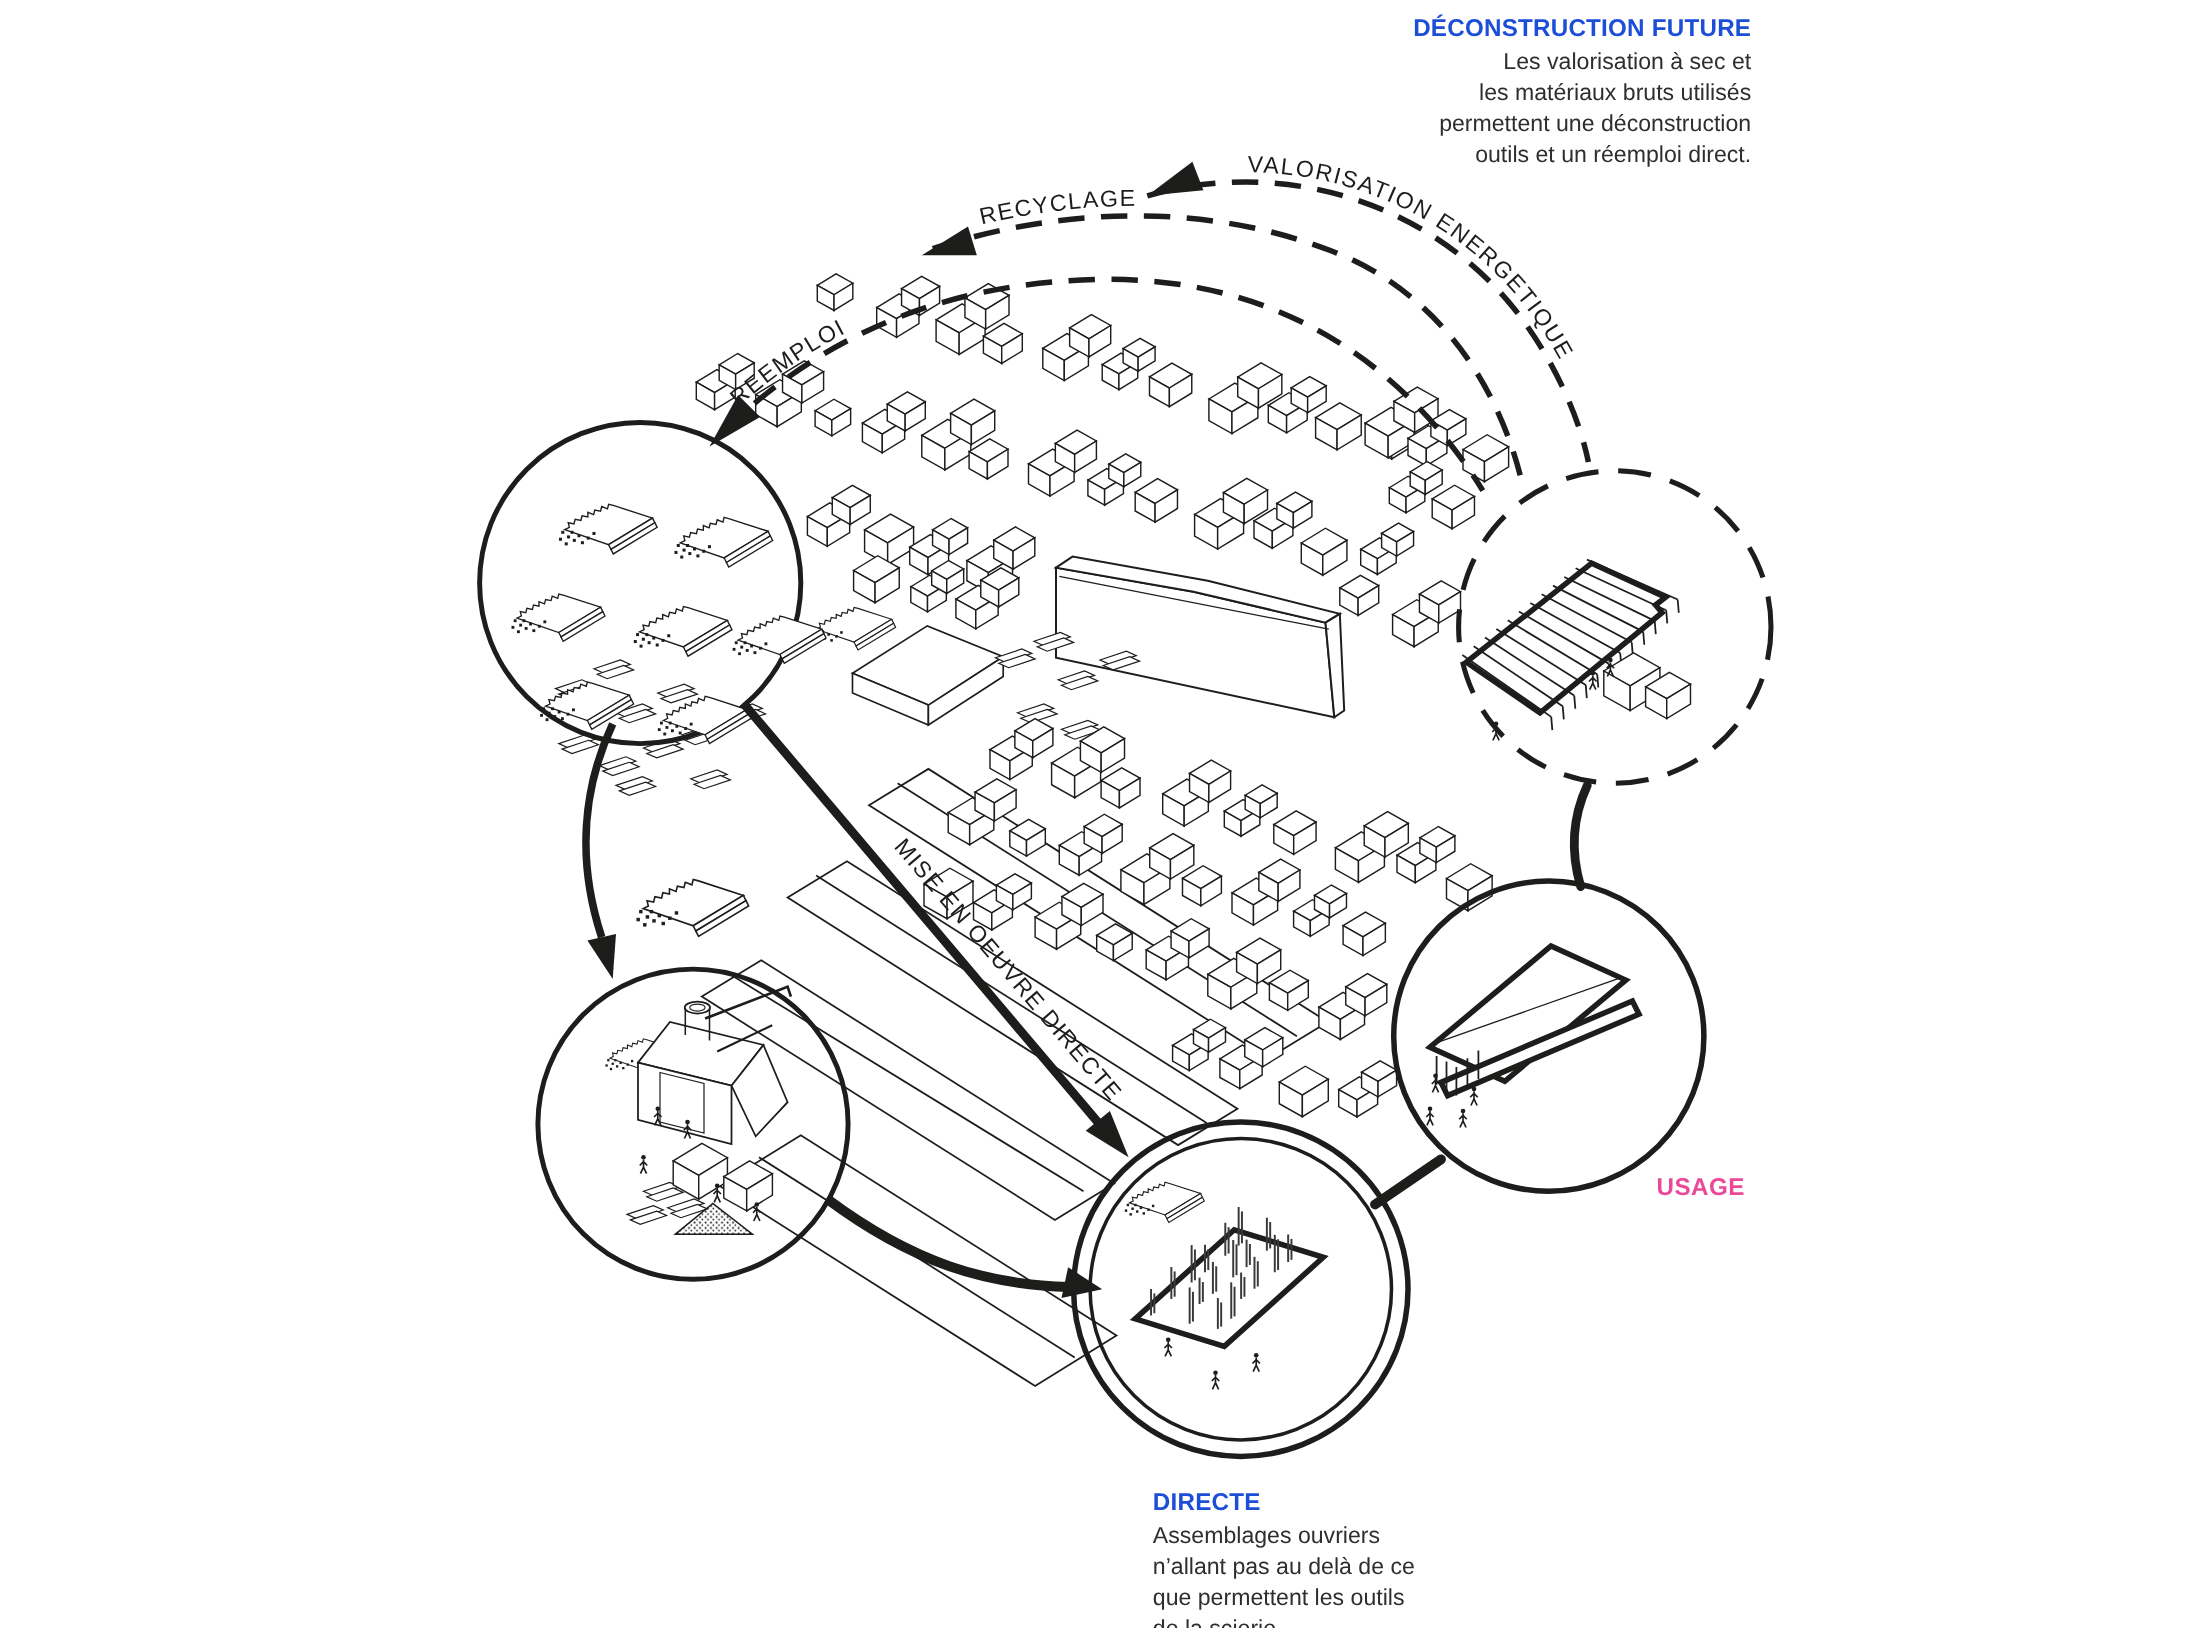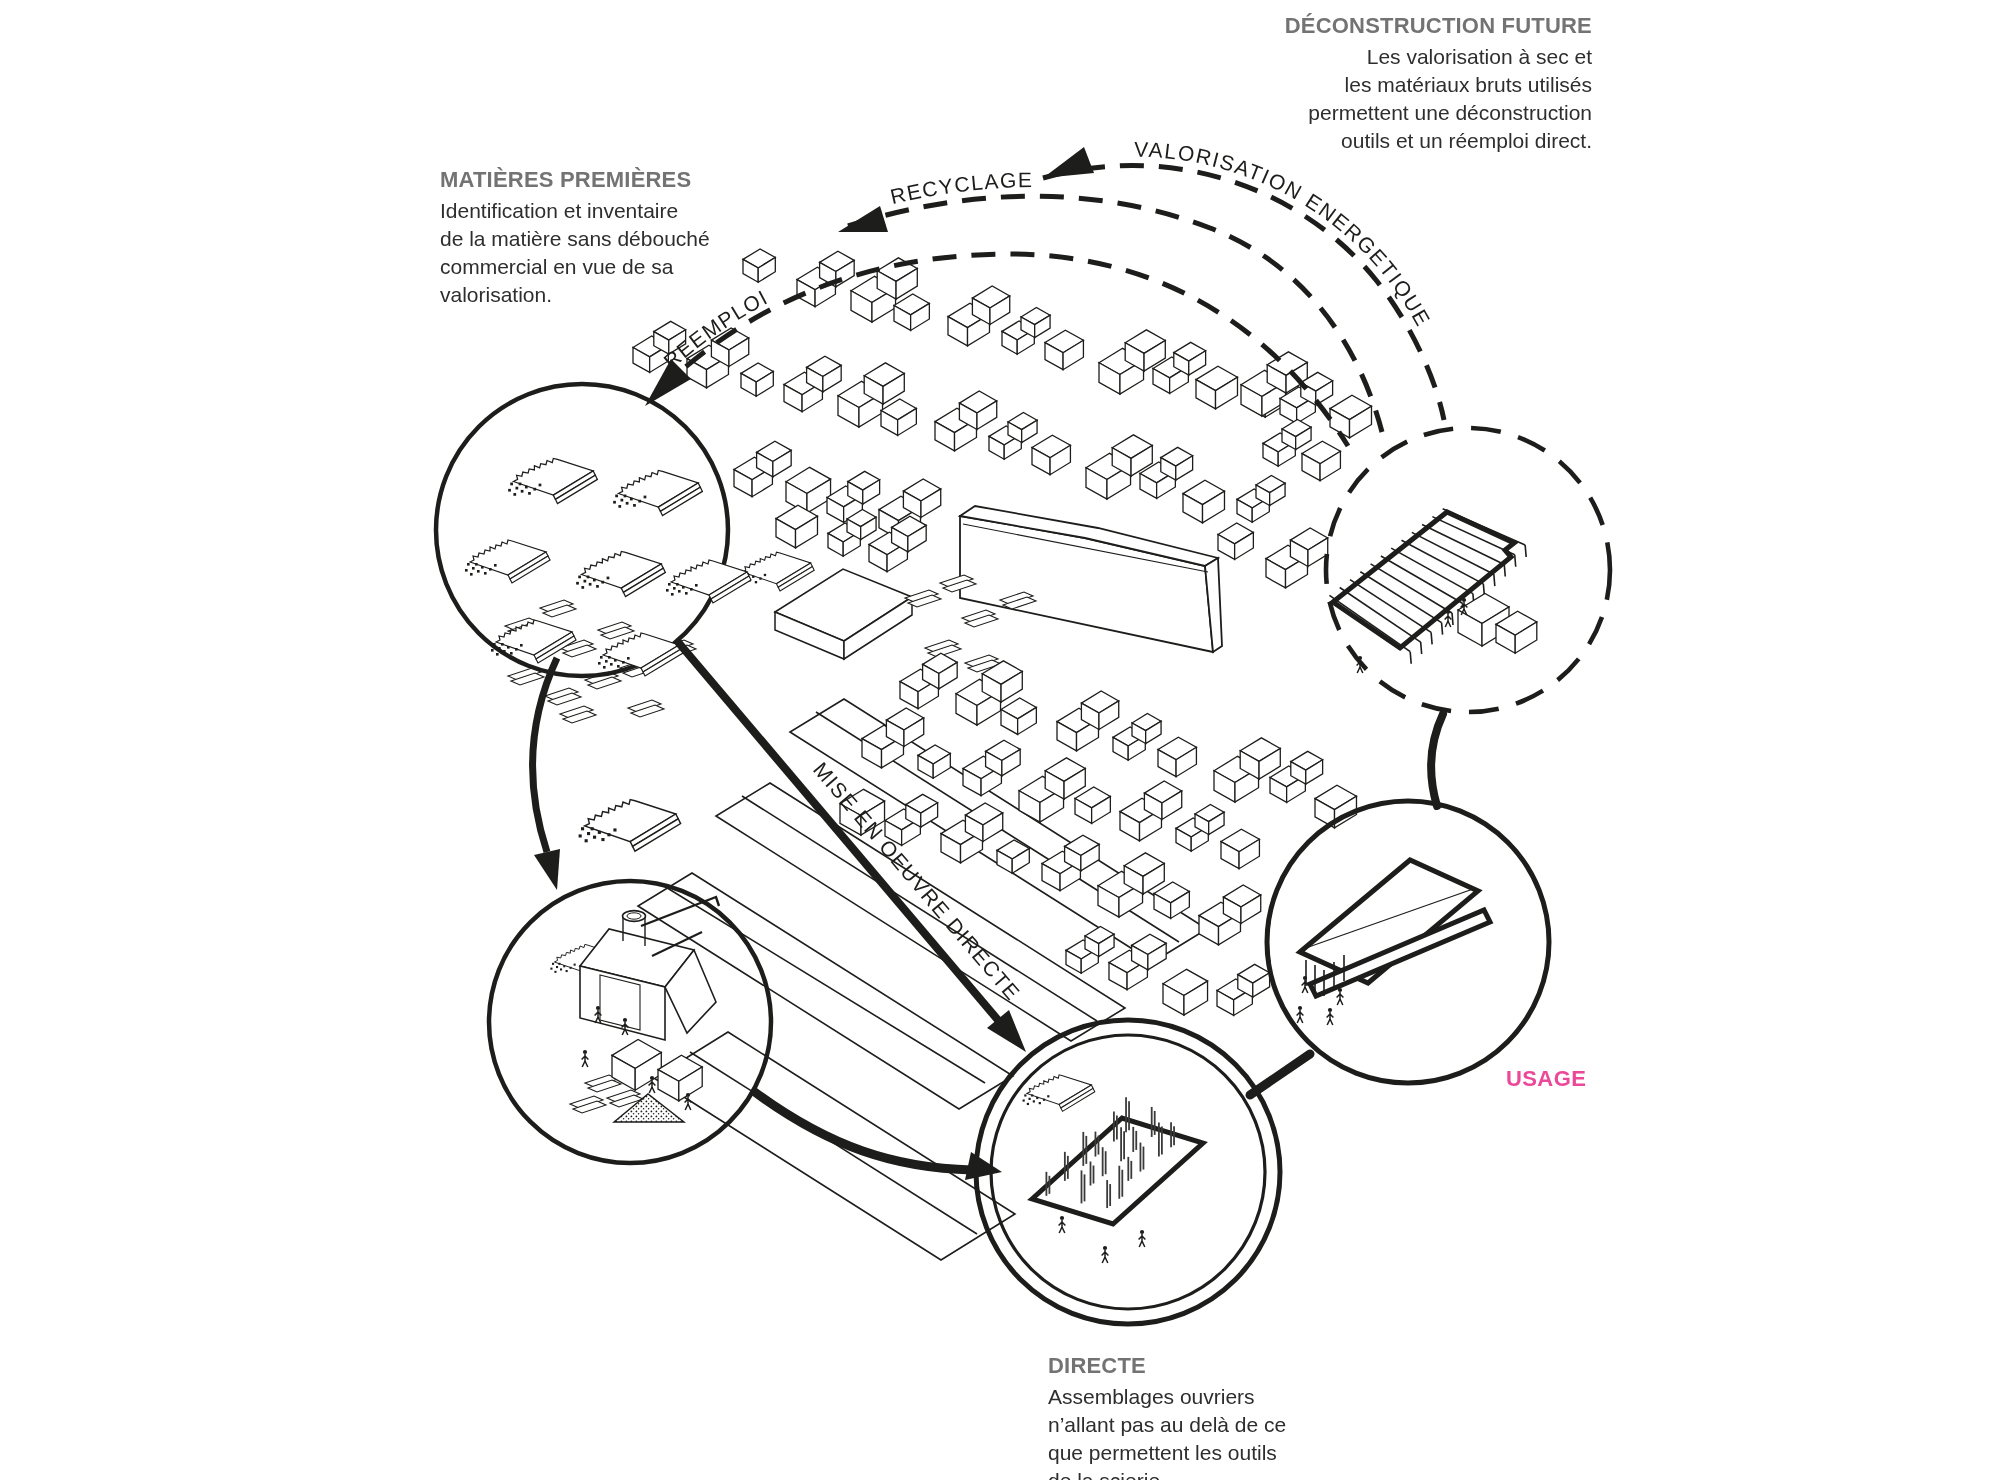--- a/index.html
+++ b/index.html
@@ -1,20 +1,20 @@
 <!DOCTYPE html>
 <html><head>
 <meta charset="utf-8">
 <style>
   html,body{margin:0;padding:0;background:#ffffff;}
   #page{position:relative;width:2000px;height:1480px;background:#ffffff;overflow:hidden;
         font-family:"Liberation Sans",sans-serif;color:#2a2a2a;}
   #art{position:absolute;left:0;top:0;}
   .block{position:absolute;font-size:21px;line-height:28px;color:#2e2e2e;}
-  .block .t{font-weight:bold;font-size:22px;color:#737373;letter-spacing:.2px;margin-bottom:3px;}
+  .block .t{font-weight:bold;font-size:22px;color:#1d4ed8;letter-spacing:.2px;margin-bottom:3px;}
   .right{text-align:right;}
   .usage-label{position:absolute;font-weight:bold;font-size:22px;color:#ec4899;letter-spacing:.4px;}
   svg text{font-family:"Liberation Sans",sans-serif;fill:#1d1d1b;}
   .flow{font-size:21px;letter-spacing:1.2px;}
 </style>
 </head>
 <body>
 
 <div id="page">
 
@@ -397,27 +397,20 @@
         <use href="#fig" transform="translate(1305,978) scale(1)"></use>
         <use href="#fig" transform="translate(1340,990) scale(1)"></use>
         <use href="#fig" transform="translate(1300,1008) scale(1)"></use>
         <use href="#fig" transform="translate(1330,1010) scale(1)"></use>
         <use href="#fig" transform="translate(1360,658) scale(1)"></use>
         <use href="#fig" transform="translate(1448,612) scale(1)"></use>
         <use href="#fig" transform="translate(1464,600) scale(1)"></use>
       </g>
 </svg>
 
-<div class="block" style="left:440px;top:166px;width:300px">
-  <div class="t">MATIÈRES PREMIÈRES</div>
-  <div>Identification et inventaire</div>
-  <div>de la matière sans débouché</div>
-  <div>commercial en vue de sa</div>
-  <div>valorisation.</div>
-</div>
 
 <div class="block right" style="left:1252px;top:12px;width:340px">
   <div class="t">DÉCONSTRUCTION FUTURE</div>
   <div>Les valorisation à sec et</div>
   <div>les matériaux bruts utilisés</div>
   <div>permettent une déconstruction</div>
   <div>outils et un réemploi direct.</div>
 </div>
 
 

